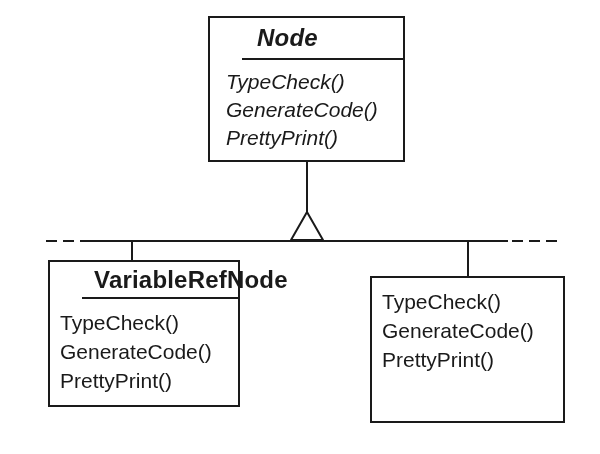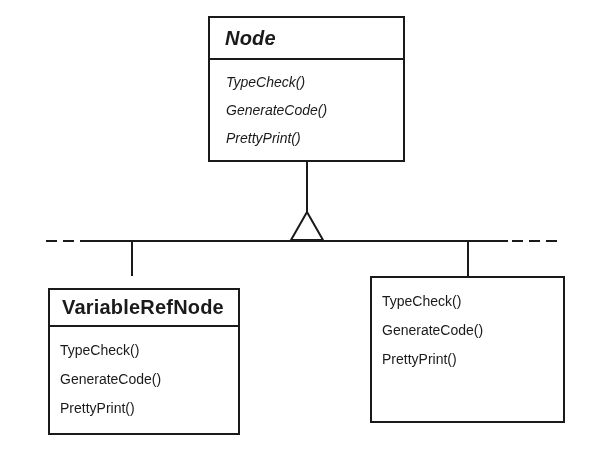--- a/index.html
+++ b/index.html
@@ -20,38 +20,39 @@
     position: absolute;
     background: #ffffff;
     border: 2px solid #1a1a1a;
     box-sizing: content-box;
   }
   .class-header {
     display: flex;
     align-items: center;
     border-bottom: 2px solid #1a1a1a;
     font-weight: bold;
-    font-size: 20px;
+    font-size: 24px;
     letter-spacing: 0.2px;
     white-space: nowrap;
+    margin-left: 32px;
   }
   .class-body {
-    font-size: 14px;
+    font-size: 21px;
     line-height: 28px;
     white-space: nowrap;
   }
   .italic { font-style: italic; }
 
   
   .box-parent { left: 208px; top: 16px; width: 193px; height: 142px; }
   .box-parent .class-header { height: 40px; padding-left: 15px; }
   .box-parent .class-body   { padding: 8px 0 0 16px; }
 
   
-  .box-left  { left: 48px;  top: 288px; width: 188px; height: 143px; }
+  .box-left  { left: 48px;  top: 260px; width: 188px; height: 143px; }
   .box-right { left: 370px; top: 276px; width: 191px; height: 143px; }
   .box-left .class-header,
   .box-right .class-header { height: 35px; padding-left: 12px; }
   .box-left .class-body,
   .box-right .class-body   { padding: 9px 0 0 10px; line-height: 29px; }
 
   
   .line { position: absolute; background: #1a1a1a; }
   .v-parent { left: 306px; top: 160px; width: 2px; height: 53px; }
   .h-main   { left: 84px;  top: 240px; width: 424px; height: 2px; }

